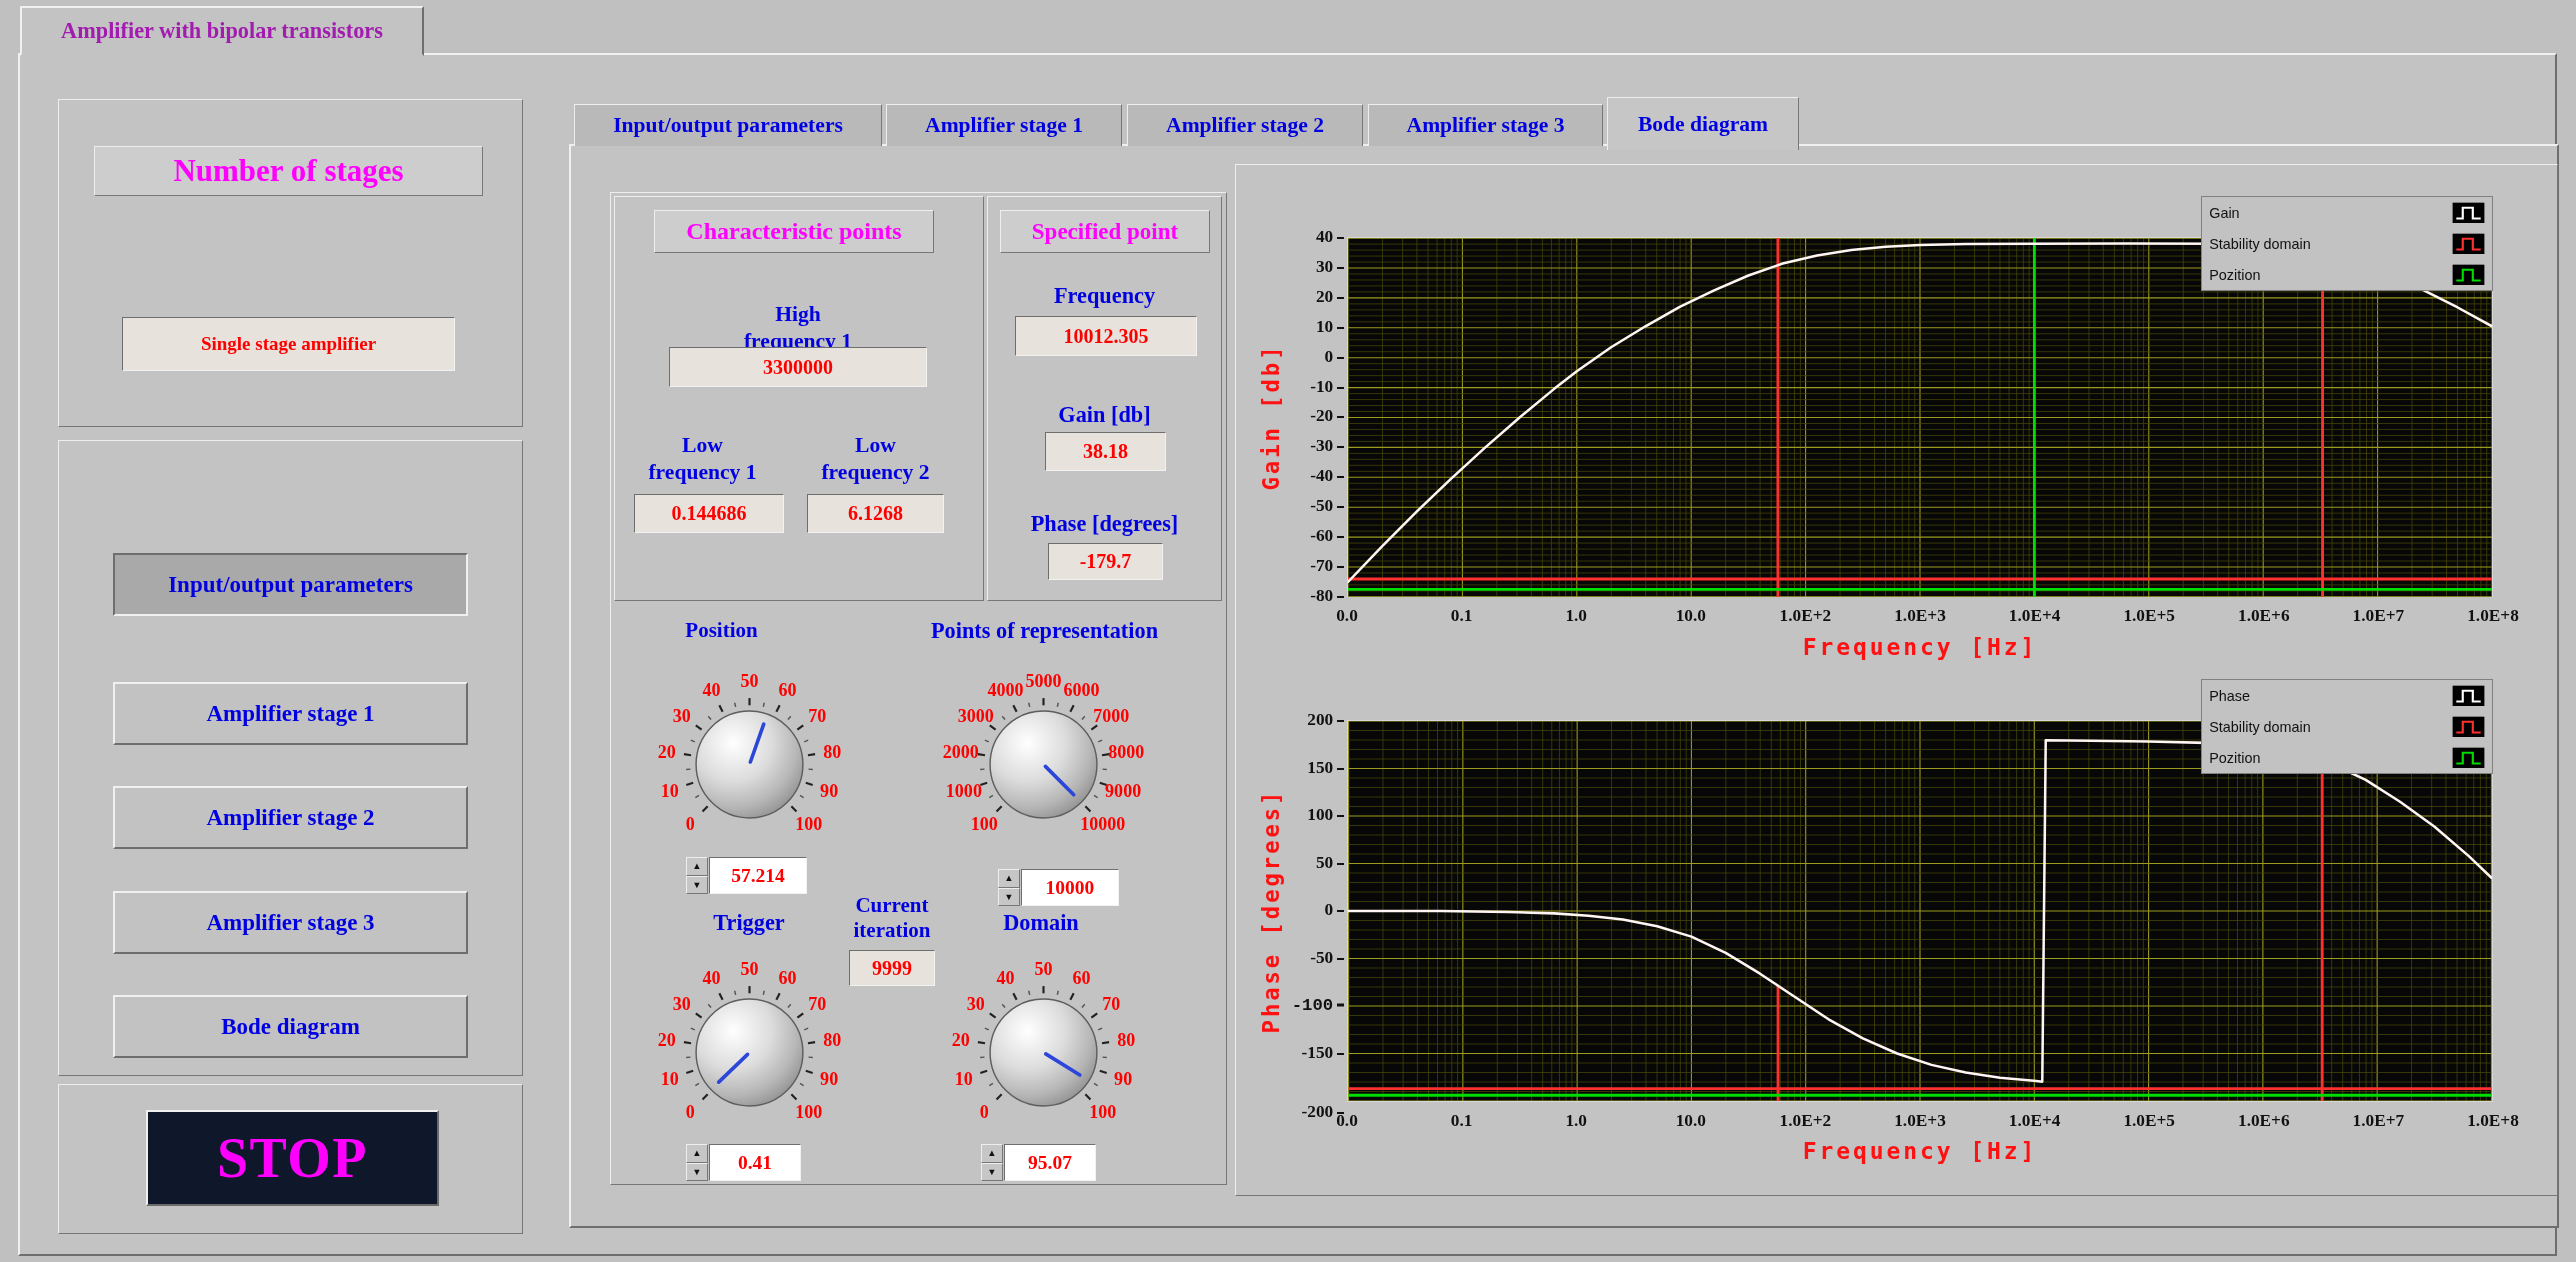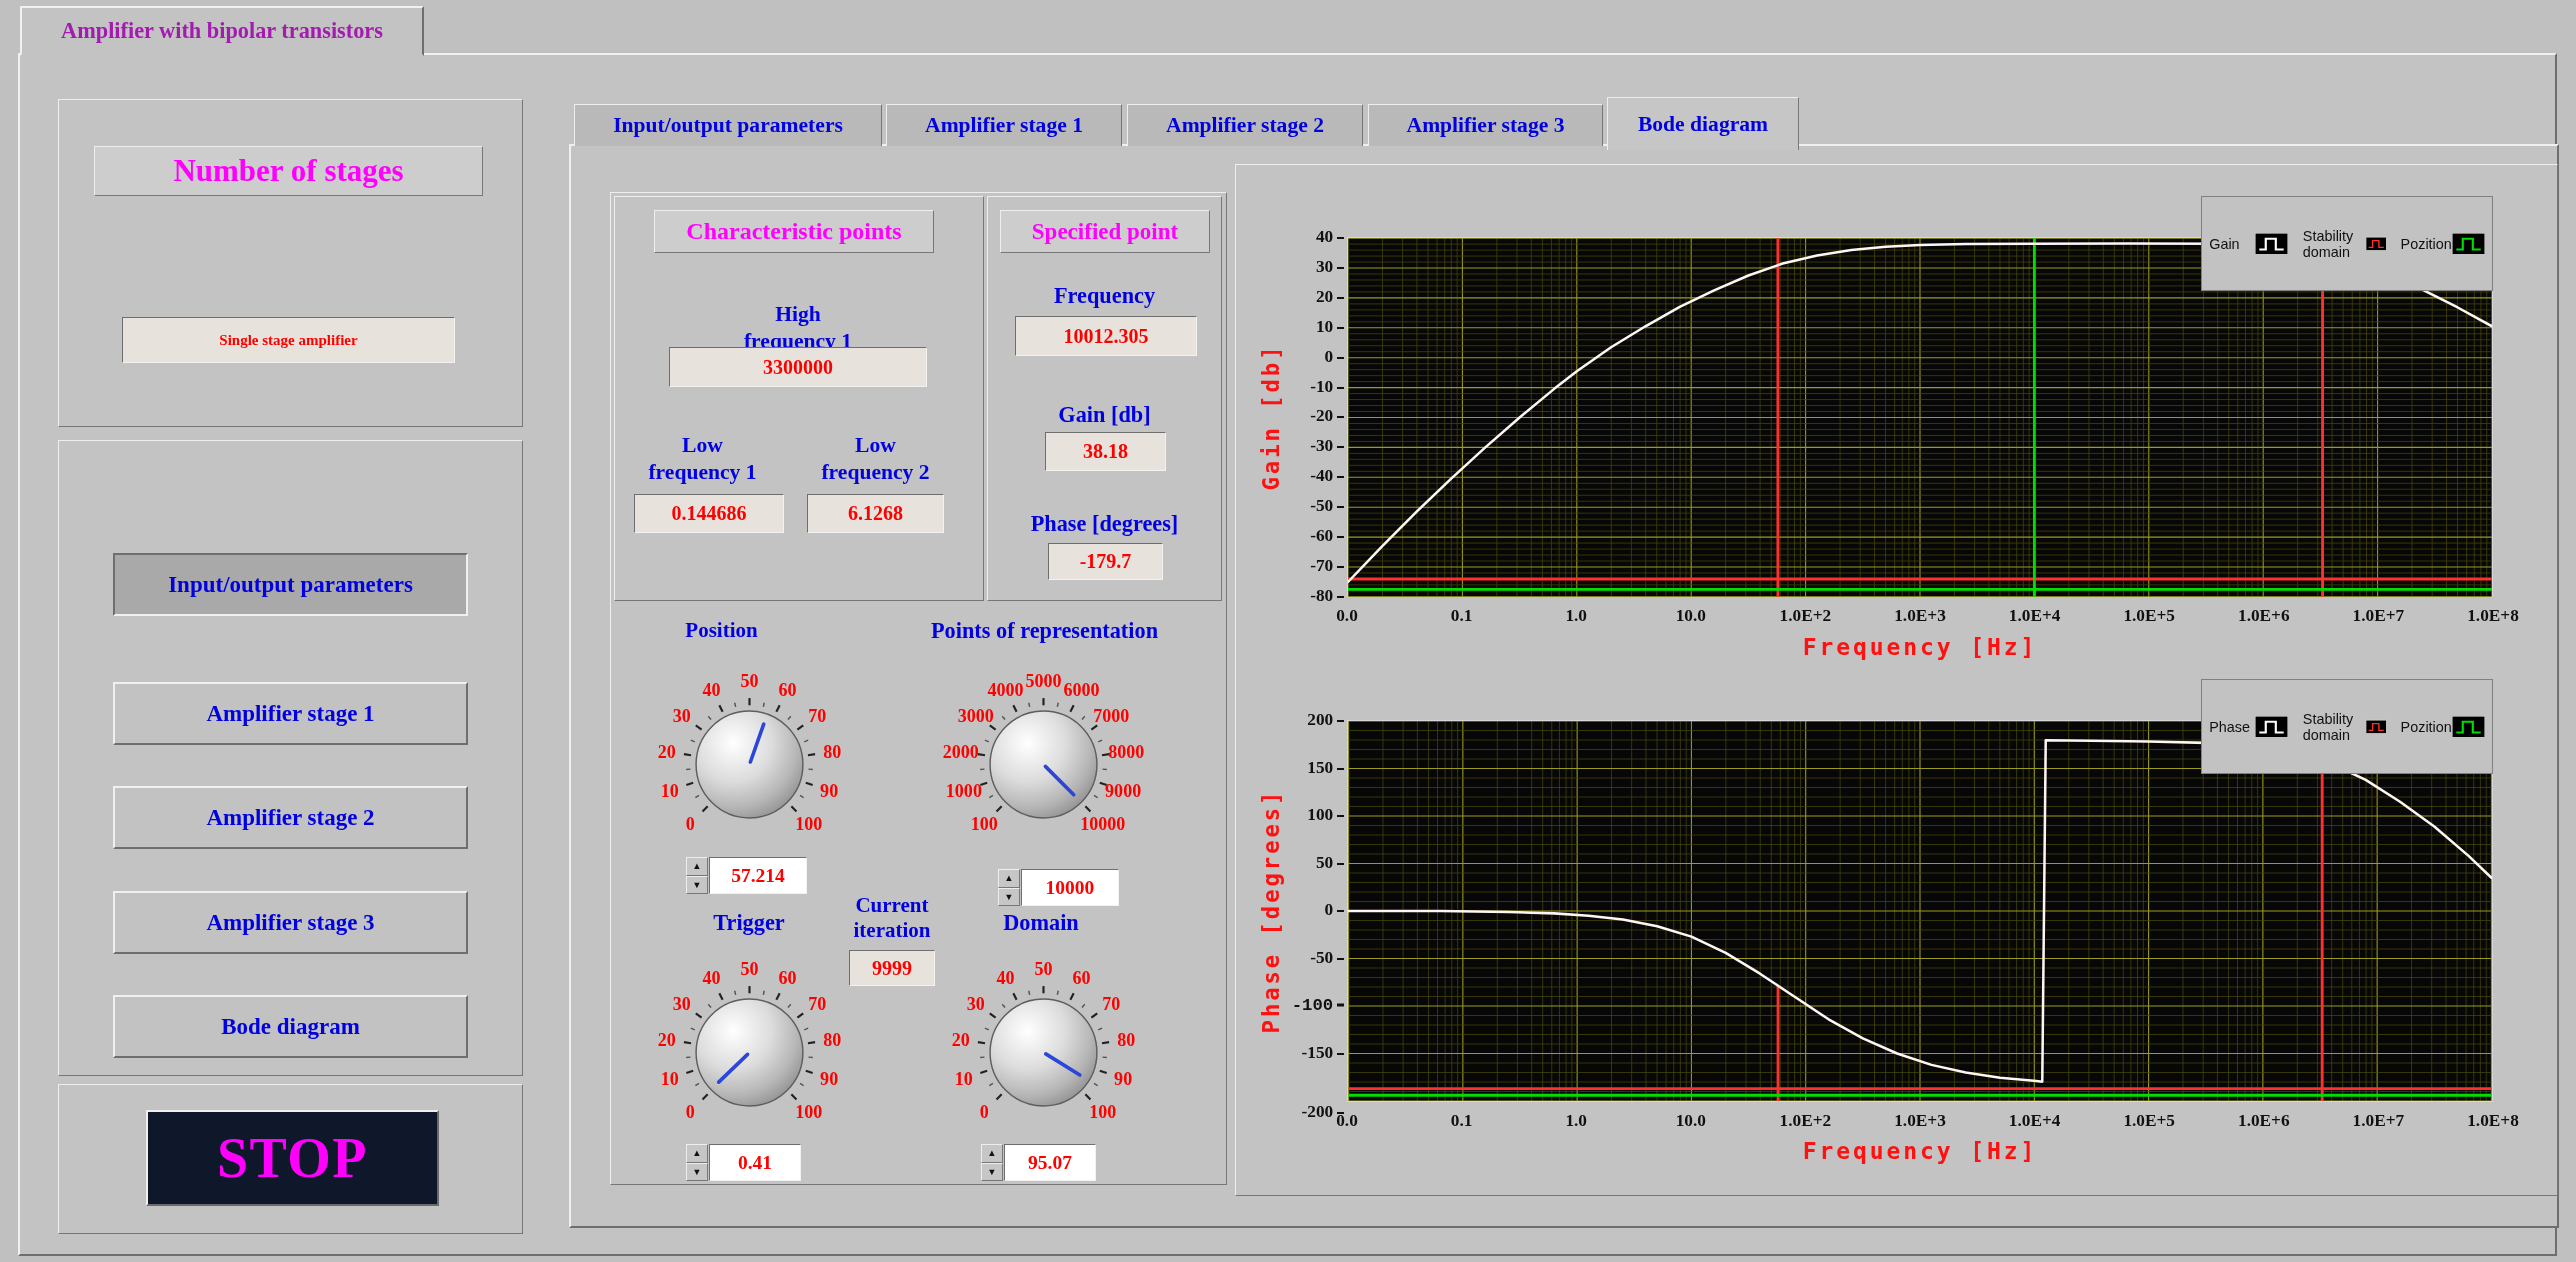--- a/index.html
+++ b/index.html
@@ -25,39 +25,39 @@
   .spin .val{flex:1;background:#ffffff;border-style:solid;border-width:1.4px;border-color:#6e6e6e #f2f2f2 #f2f2f2 #6e6e6e;color:#ff0000;font:bold 19.5px "Liberation Serif",serif;display:flex;align-items:center;justify-content:center;}
   .ktick{fill:#ff0000;font:bold 25px "Liberation Serif",serif;}
   .plot-area{position:absolute;background:#070707;border:0.7px solid #d8d8d8;}
   .yticks,.xticks{position:absolute;}
   .ytick{position:absolute;right:0;transform:translateY(-50%);color:#111;font:bold 17.3px "Liberation Serif",serif;white-space:nowrap;}
   .ytick::after{content:"";display:inline-block;width:7.2px;height:2.2px;background:#111;margin-left:3.6px;vertical-align:middle;}
   .xtick{position:absolute;top:0;transform:translateX(-50%);color:#111;font:bold 17.3px "Liberation Serif",serif;white-space:nowrap;}
   .axis-x{position:absolute;color:#ff1111;font:bold 23px "DejaVu Sans Mono",monospace;letter-spacing:2.9px;text-align:center;}
   .ylabel-wrap{position:absolute;}
   .ylabel-wrap span{position:absolute;left:50%;top:50%;transform:translate(-50%,-50%) rotate(-90deg);white-space:nowrap;color:#ff1111;font:bold 22.3px "DejaVu Sans Mono",monospace;letter-spacing:2.9px;}
-  .legend{position:absolute;background:#c2c2c2;border:0.7px solid #808080;display:flex;flex-direction:row;z-index:5;}
+  .legend{position:absolute;background:#c2c2c2;border:0.7px solid #808080;display:flex;flex-direction:column;z-index:5;}
   .leg-row{flex:1;display:flex;align-items:center;justify-content:space-between;padding:0 7.2px;cursor:pointer;}
   .leg-label{font:14.4px "Liberation Sans",sans-serif;color:#111;}
   .stop-btn{background:#0f172a;color:#ff00ff;font:bold 56px "Liberation Serif",serif;letter-spacing:1.4px;display:flex;align-items:center;justify-content:center;cursor:pointer;border-style:solid;border-width:2.9px;border-color:#f0f0f0 #6a6a6a #6a6a6a #f0f0f0;}
 </style>
 </head>
 <body>
 
 <div id="stage">
 
   <div class="window-tab">
     <span>Amplifier with bipolar transistors</span>
   </div>
 
   <div class="abs panel raised" style="left:18px;top:53px;width:2539px;height:1203px"></div>
 
   <div class="abs panel raised2" style="left:58px;top:99px;width:465px;height:328px"></div>
   <div class="abs hdr hdr-lg raised2" style="left:94px;top:146px;width:389px;height:50px">Number of stages</div>
-  <div class="abs ind" style="left:122px;top:317px;width:333px;height:46px;font-size:15px">
+  <div class="abs ind" style="left:122px;top:317px;width:333px;height:54px;font-size:19px">
     <span>Single stage amplifier</span>
   </div>
 
   <div class="abs panel raised2" style="left:58px;top:440px;width:465px;height:636px"></div>
   <div class="abs btn pressed" style="left:113px;top:553px;width:355px;height:63px">Input/output parameters</div>
   <div class="abs btn" style="left:113px;top:682px;width:355px;height:63px">Amplifier stage 1</div>
   <div class="abs btn" style="left:113px;top:786px;width:355px;height:63px">Amplifier stage 2</div>
   <div class="abs btn" style="left:113px;top:891px;width:355px;height:63px">Amplifier stage 3</div>
   <div class="abs btn" style="left:113px;top:995px;width:355px;height:63px">Bode diagram</div>
 

